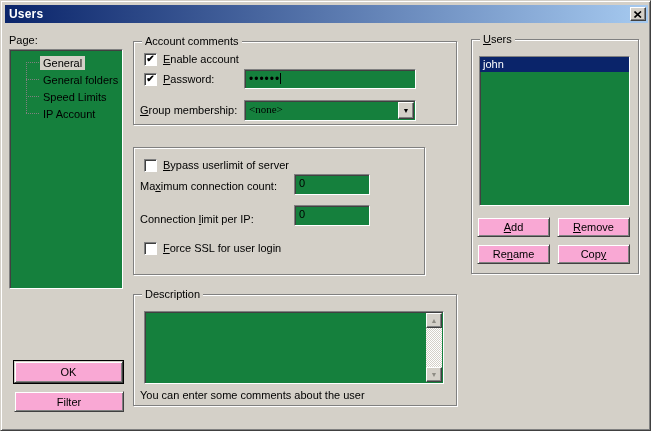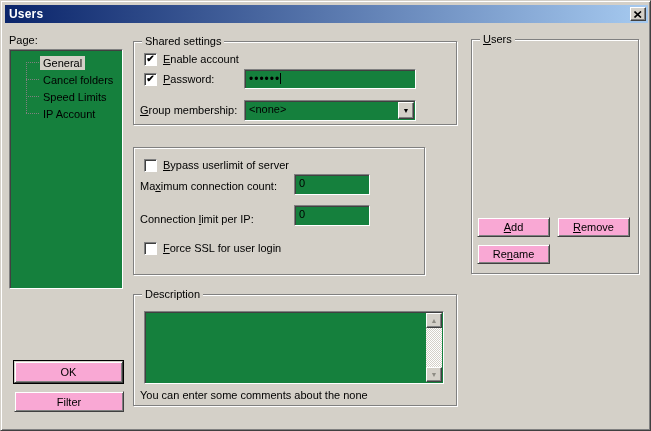--- a/index.html
+++ b/index.html
@@ -58,21 +58,21 @@
     box-shadow: inset 1px 1px 0 #404040;
     display: flex; align-items: center; justify-content: center;
   }
   .checkbox .mark { visibility: hidden; font-size: 10px; font-weight: bold; line-height: 10px; margin-top: -1px; }
   .checkbox[data-checked="true"] .mark { visibility: visible; }
   .cbrow { position: absolute; display: flex; align-items: center; gap: 6px; height: 14px; }
 
   .field { position: absolute; padding: 2px 3px 0 4px; overflow: hidden; white-space: nowrap; }
   .caret { display: inline-block; width: 1px; height: 11px; background: #000; vertical-align: -1px; }
 
-  .combo { position: absolute; }
+  .combo { position: absolute; font-family: Liberation Serif, serif; }
   .combo-text { position: absolute; left: 4px; top: 2px; }
   .combo-btn {
     position: absolute; right: 1px; top: 1px; bottom: 1px; width: 16px;
     background: #d4d0c8;
     border: 1px solid; border-color: #fff #404040 #404040 #fff;
     box-shadow: inset -1px -1px 0 #808080;
     display: flex; align-items: center; justify-content: center;
     font-size: 7px; color: #000;
   }
 
@@ -130,34 +130,34 @@
   <div class="label" style="left:8px; top:33px;">Page:</div>
   <div class="tree sunken">
     <div class="tree-vline"></div>
 
     <div class="tree-item" style="top:4px;">
       <span class="tree-hline"></span>
       <span class="tree-label" data-selected="true">General</span>
     </div>
     <div class="tree-item" style="top:21px;">
       <span class="tree-hline"></span>
-      <span class="tree-label" data-selected="false">Cancel folders</span>
+      <span class="tree-label" data-selected="false">General folders</span>
     </div>
     <div class="tree-item" style="top:38px;">
       <span class="tree-hline"></span>
       <span class="tree-label" data-selected="false">Speed Limits</span>
     </div>
     <div class="tree-item" style="top:55px;">
       <span class="tree-hline"></span>
       <span class="tree-label" data-selected="false">IP Account</span>
     </div>
   </div>
 
   <div class="group" style="left:132px; top:40px; width:324px; height:84px;">
-    <span class="grouplabel">Shared settings</span>
+    <span class="grouplabel">Account comments</span>
 
     <div class="cbrow" style="left:10px; top:10px;">
       <span class="checkbox" data-checked="true">
         <span class="mark">✔</span>
       </span>
       <span><u>E</u>nable account</span>
     </div>
 
     <div class="cbrow" style="left:10px; top:30px;">
       <span class="checkbox" data-checked="true">
@@ -212,35 +212,41 @@
       <div class="vscroll">
         <div class="scroll-arrow scroll-up">
           <span>▲</span>
         </div>
         <div class="scroll-arrow scroll-down">
           <span>▼</span>
         </div>
       </div>
     </div>
 
-    <div class="label" style="left:6px; top:94px;">You can enter some comments about the none</div>
+    <div class="label" style="left:6px; top:94px;">You can enter some comments about the user</div>
   </div>
 
   <div class="group" style="left:470px; top:38px; width:168px; height:235px;">
     <span class="grouplabel"><u>U</u>sers</span>
 
+    <div class="listbox sunken" style="left:7px; top:16px; width:151px; height:150px;">
+      <div class="list-row" data-selected="true">john</div>
+    </div>
 
     <button class="btn" style="left:5px; top:177px; width:73px; height:20px;">
       <span><u>A</u>dd</span>
     </button>
     <button class="btn" style="left:85px; top:177px; width:73px; height:20px;">
       <span><u>R</u>emove</span>
     </button>
     <button class="btn" style="left:5px; top:204px; width:73px; height:20px;">
       <span>Re<u>n</u>ame</span>
+    </button>
+    <button class="btn" style="left:85px; top:204px; width:73px; height:20px;">
+      <span>Cop<u>y</u></span>
     </button>
   </div>
 
   <button class="btn btn-default" style="left:13px; top:360px; width:109px; height:22px;">
     <span>OK</span>
   </button>
   <button class="btn" style="left:13px; top:390px; width:110px; height:21px;">
     <span>Filter</span>
   </button>
 

